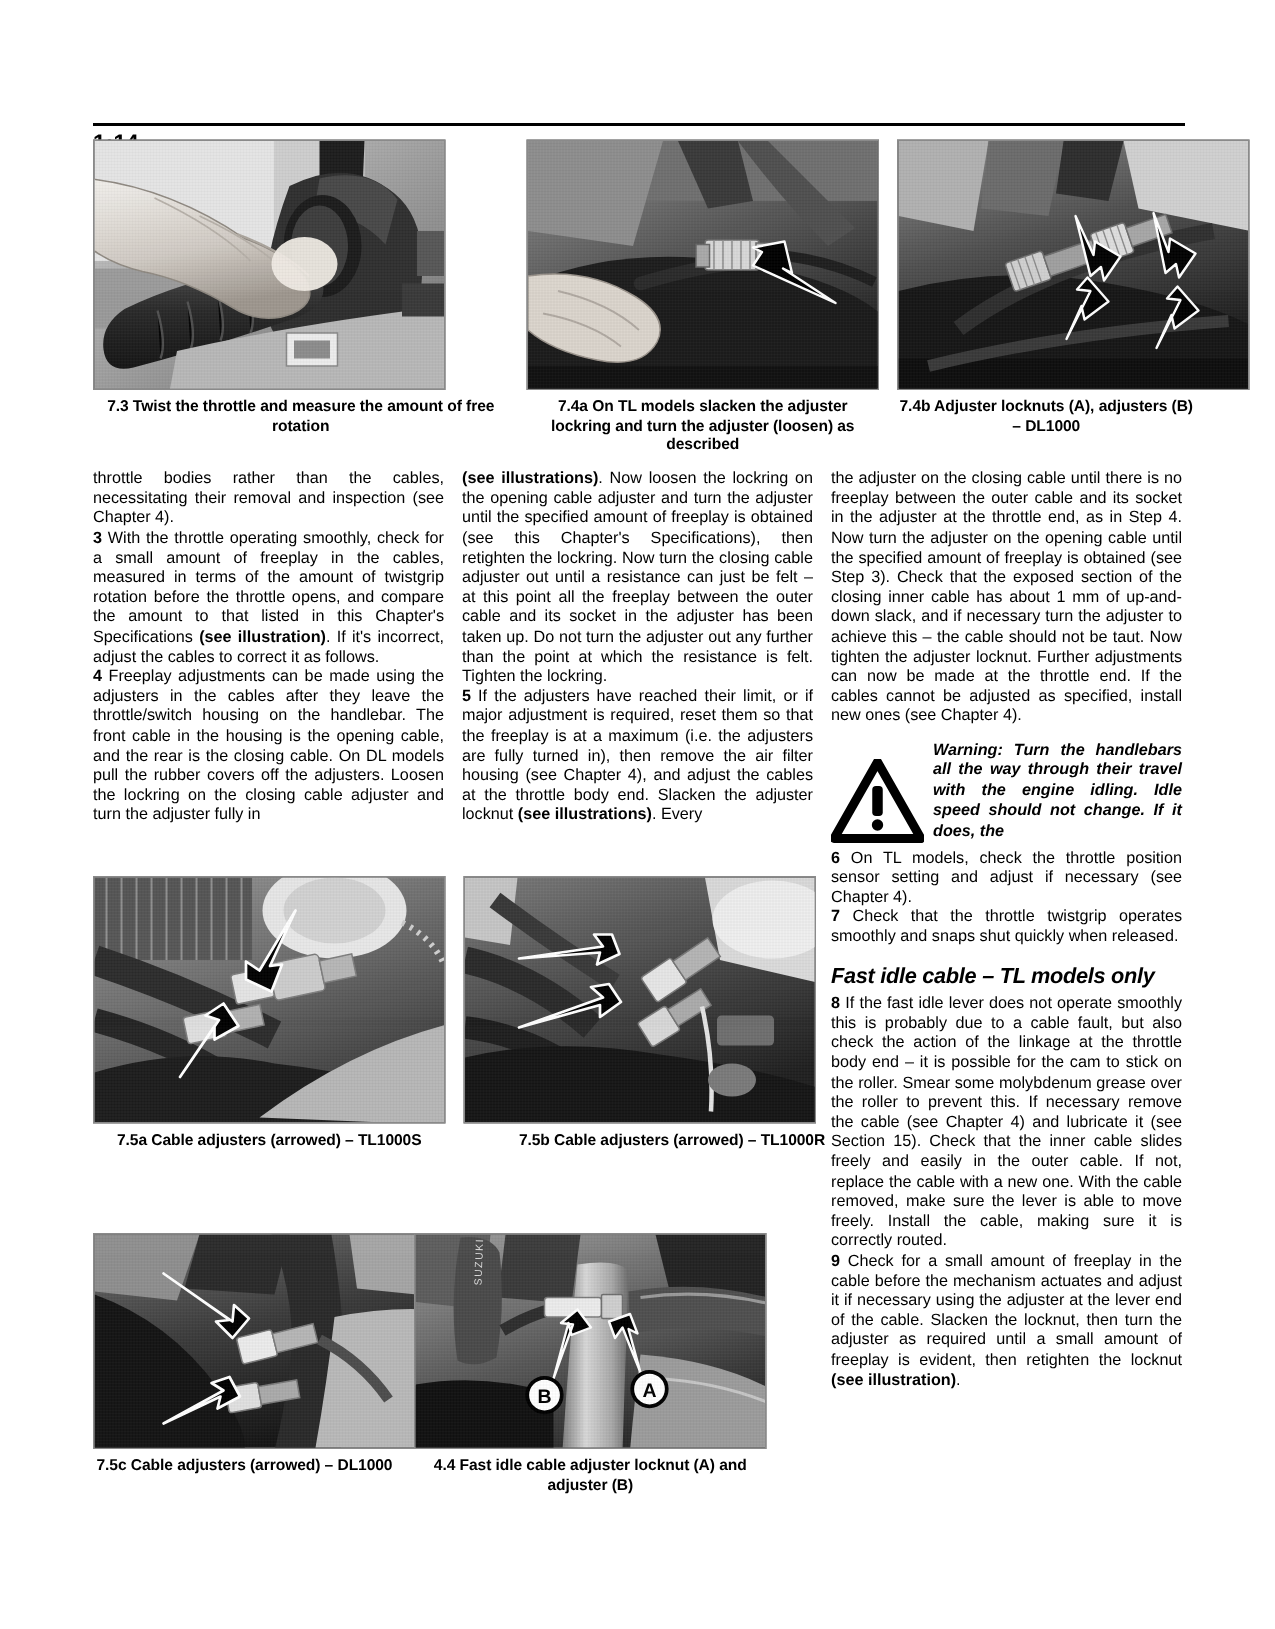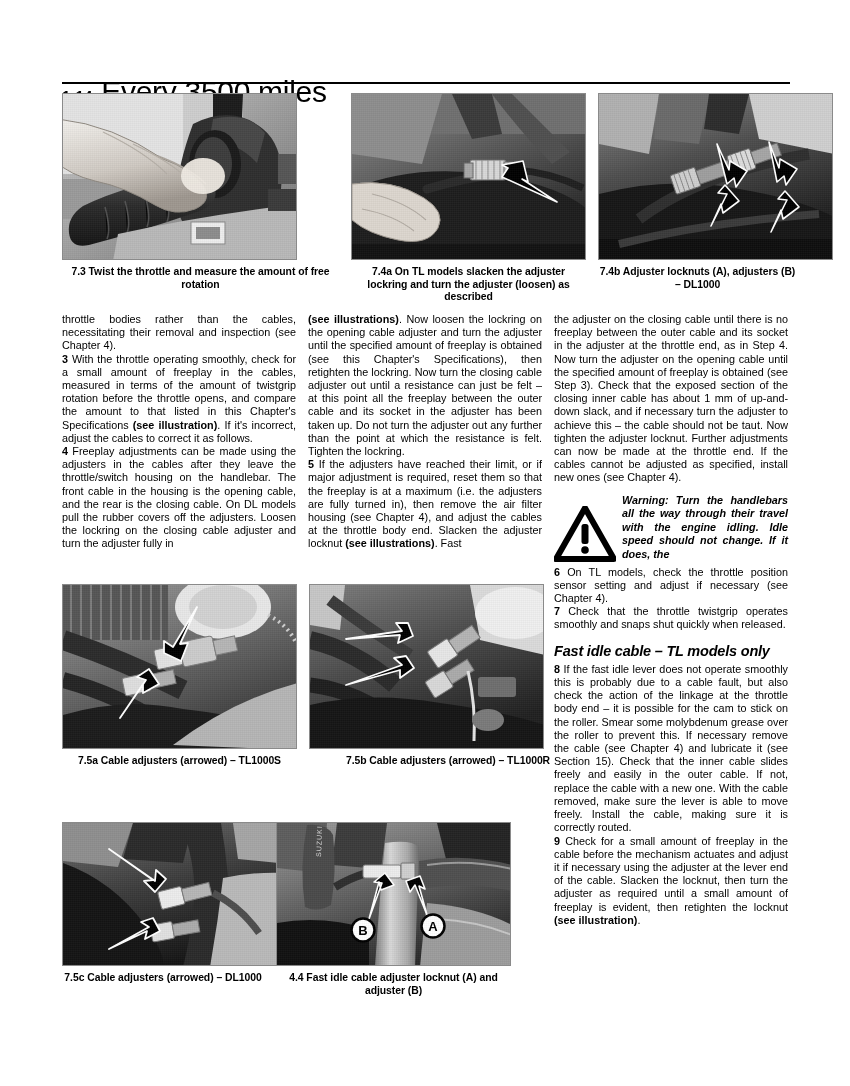--- a/index.html
+++ b/index.html
@@ -145,21 +145,20 @@
     pointer-events: none;
   }
 </style>
 </head>
 <body>
 
 <div class="page">
 
   <div class="page-header">
     <span class="folio">1•14</span>
-    <span class="header-title">Every 3500 miles</span>
   </div>
   <div class="header-rule"></div>
 
   <div class="figrow" style="left:62px; top:93px;">
 
     <div class="fig" style="width:277px;">
       <div class="photo" style="width:235px;height:167px;">
         <svg viewBox="0 0 235 167" width="235" height="167" preserveAspectRatio="none">
           <defs>
             <linearGradient id="p3bg" x1="0" y1="0" x2="1" y2="1">
@@ -313,21 +312,21 @@
   </div>
 
   <div class="col" style="left:62px; top:313px; width:234px;">
     <p>throttle bodies rather than the cables, necessitating their removal and inspection (see Chapter 4).</p>
     <p><span class="num">3</span><span> With the throttle operating smoothly, check for a small amount of freeplay in the cables, measured in terms of the amount of twistgrip rotation before the throttle opens, and compare the amount to that listed in this Chapter's Specifications </span><b>(see illustration)</b><span>. If it's incorrect, adjust the cables to correct it as follows.</span></p>
     <p><span class="num">4</span><span> Freeplay adjustments can be made using the adjusters in the cables after they leave the throttle/switch housing on the handlebar. The front cable in the housing is the opening cable, and the rear is the closing cable. On DL models pull the rubber covers off the adjusters. Loosen the lockring on the closing cable adjuster and turn the adjuster fully in</span></p>
   </div>
 
   <div class="col" style="left:308px; top:313px; width:234px;">
     <p><b>(see illustrations)</b><span>. Now loosen the lockring on the opening cable adjuster and turn the adjuster until the specified amount of freeplay is obtained (see this Chapter's Specifications), then retighten the lockring. Now turn the closing cable adjuster out until a resistance can just be felt – at this point all the freeplay between the outer cable and its socket in the adjuster has been taken up. Do not turn the adjuster out any further than the point at which the resistance is felt. Tighten the lockring.</span></p>
-    <p><span class="num">5</span><span> If the adjusters have reached their limit, or if major adjustment is required, reset them so that the freeplay is at a maximum (i.e. the adjusters are fully turned in), then remove the air filter housing (see Chapter 4), and adjust the cables at the throttle body end. Slacken the adjuster locknut </span><b>(see illustrations)</b><span>. Fast</span></p>
+    <p><span class="num">5</span><span> If the adjusters have reached their limit, or if major adjustment is required, reset them so that the freeplay is at a maximum (i.e. the adjusters are fully turned in), then remove the air filter housing (see Chapter 4), and adjust the cables at the throttle body end. Slacken the adjuster locknut </span><b>(see illustrations)</b><span>. Every</span></p>
   </div>
 
   <div class="col" style="left:554px; top:313px; width:234px;">
     <p>the adjuster on the closing cable until there is no freeplay between the outer cable and its socket in the adjuster at the throttle end, as in Step 4. Now turn the adjuster on the opening cable until the specified amount of freeplay is obtained (see Step 3). Check that the exposed section of the closing inner cable has about 1 mm of up-and-down slack, and if necessary turn the adjuster to achieve this – the cable should not be taut. Now tighten the adjuster locknut. Further adjustments can now be made at the throttle end. If the cables cannot be adjusted as specified, install new ones (see Chapter 4).</p>
 
     <div class="warnblock">
       <div class="warn-top">
         <div class="warn-icon">
           <svg viewBox="0 0 62 56" width="62" height="56">
             <path d="M31,2 L60,53 L2,53 Z" fill="#ffffff" stroke="#000000" stroke-width="6" stroke-linejoin="round"></path>

